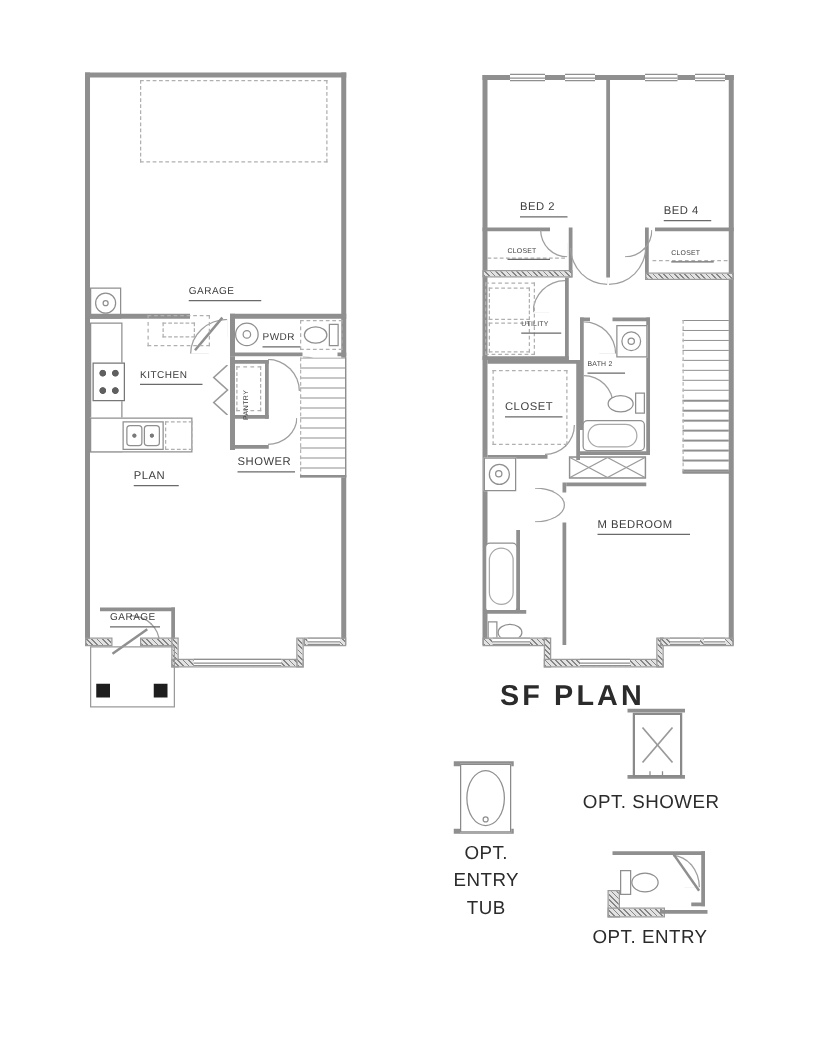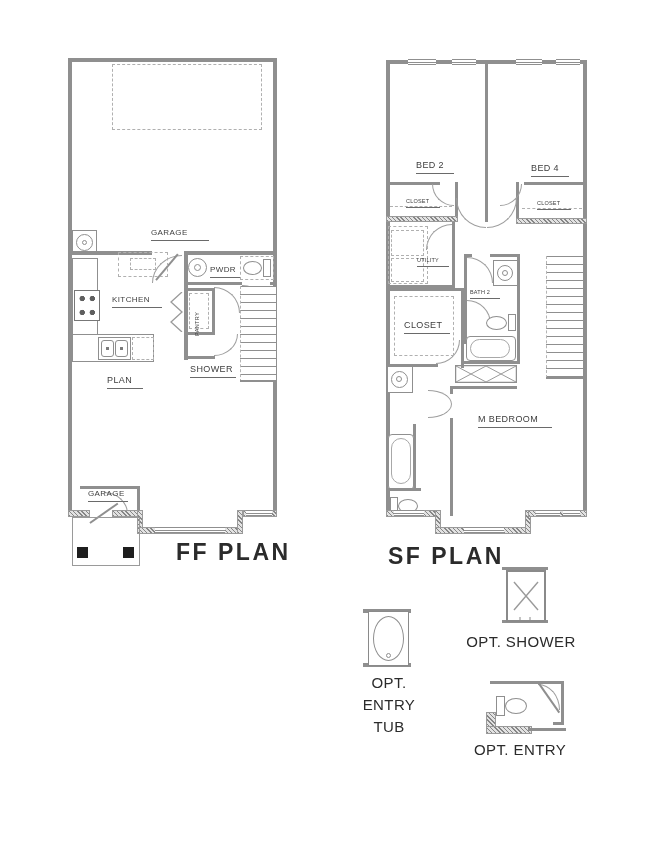--- a/index.html
+++ b/index.html
@@ -114,21 +114,20 @@
   <div class="col" style="left:77px;top:547px;width:11px;height:11px"></div>
   <div class="col" style="left:123px;top:547px;width:11px;height:11px"></div>
 
   <div class="lbl ul" style="left:151px;top:229px;width:58px">GARAGE</div>
   <div class="lbl ul" style="left:112px;top:296px;width:50px">KITCHEN</div>
   <div class="lbl ul" style="left:210px;top:266px;width:30px">PWDR</div>
   <div class="lbl vtext" style="left:195px;top:298px;height:38px">PANTRY</div>
   <div class="lbl md ul" style="left:190px;top:365px;width:46px">SHOWER</div>
   <div class="lbl md ul" style="left:107px;top:376px;width:36px">PLAN</div>
   <div class="lbl ul" style="left:88px;top:490px;width:40px">GARAGE</div>
-  <div class="title" style="left:176px;top:539px">FF PLAN</div>
 
   <div class="w" style="left:386px;top:60px;width:201px;height:4px"></div>
   <div class="w" style="left:386px;top:60px;width:4px;height:456px"></div>
   <div class="w" style="left:583px;top:60px;width:4px;height:456px"></div>
   <div class="win" style="left:408px;top:59px;width:28px"></div>
   <div class="win" style="left:452px;top:59px;width:24px"></div>
   <div class="win" style="left:516px;top:59px;width:26px"></div>
   <div class="win" style="left:556px;top:59px;width:24px"></div>
 
   <div class="w" style="left:485px;top:64px;width:3px;height:158px"></div>
@@ -215,21 +214,21 @@
   <div class="win" style="left:563px;top:510px;width:17px"></div>
 
   <div class="lbl md ul" style="left:416px;top:161px;width:38px">BED 2</div>
   <div class="lbl md ul" style="left:531px;top:164px;width:38px">BED 4</div>
   <div class="lbl xs ul" style="left:406px;top:199px;width:34px">CLOSET</div>
   <div class="lbl xs ul" style="left:537px;top:201px;width:34px">CLOSET</div>
   <div class="lbl xs ul" style="left:417px;top:258px;width:32px">UTILITY</div>
   <div class="lbl xs ul" style="left:470px;top:290px;width:30px">BATH 2</div>
   <div class="lbl md ul" style="left:404px;top:321px;width:46px">CLOSET</div>
   <div class="lbl md ul" style="left:478px;top:415px;width:74px">M BEDROOM</div>
-  <div class="title" style="left:388px;top:543px">SF PLAN</div>
+  <div class="title" style="left:400px;top:543px">SF PLAN</div>
 
   <div class="w" style="left:363px;top:609px;width:48px;height:3.5px"></div>
   <div class="w" style="left:363px;top:663px;width:48px;height:3.5px"></div>
   <div style="position:absolute;left:368px;top:611px;width:41px;height:55px;border:1.6px solid #8a8a8a;background:#fff"></div>
   <div class="oval" style="left:373px;top:616px;width:31px;height:45px"></div>
   <div class="oval" style="left:386px;top:653px;width:5px;height:5px"></div>
   <div class="optlbl" style="left:352px;top:674px;width:74px">OPT.</div>
   <div class="optlbl" style="left:352px;top:696px;width:74px">ENTRY</div>
   <div class="optlbl" style="left:352px;top:718px;width:74px">TUB</div>
 

